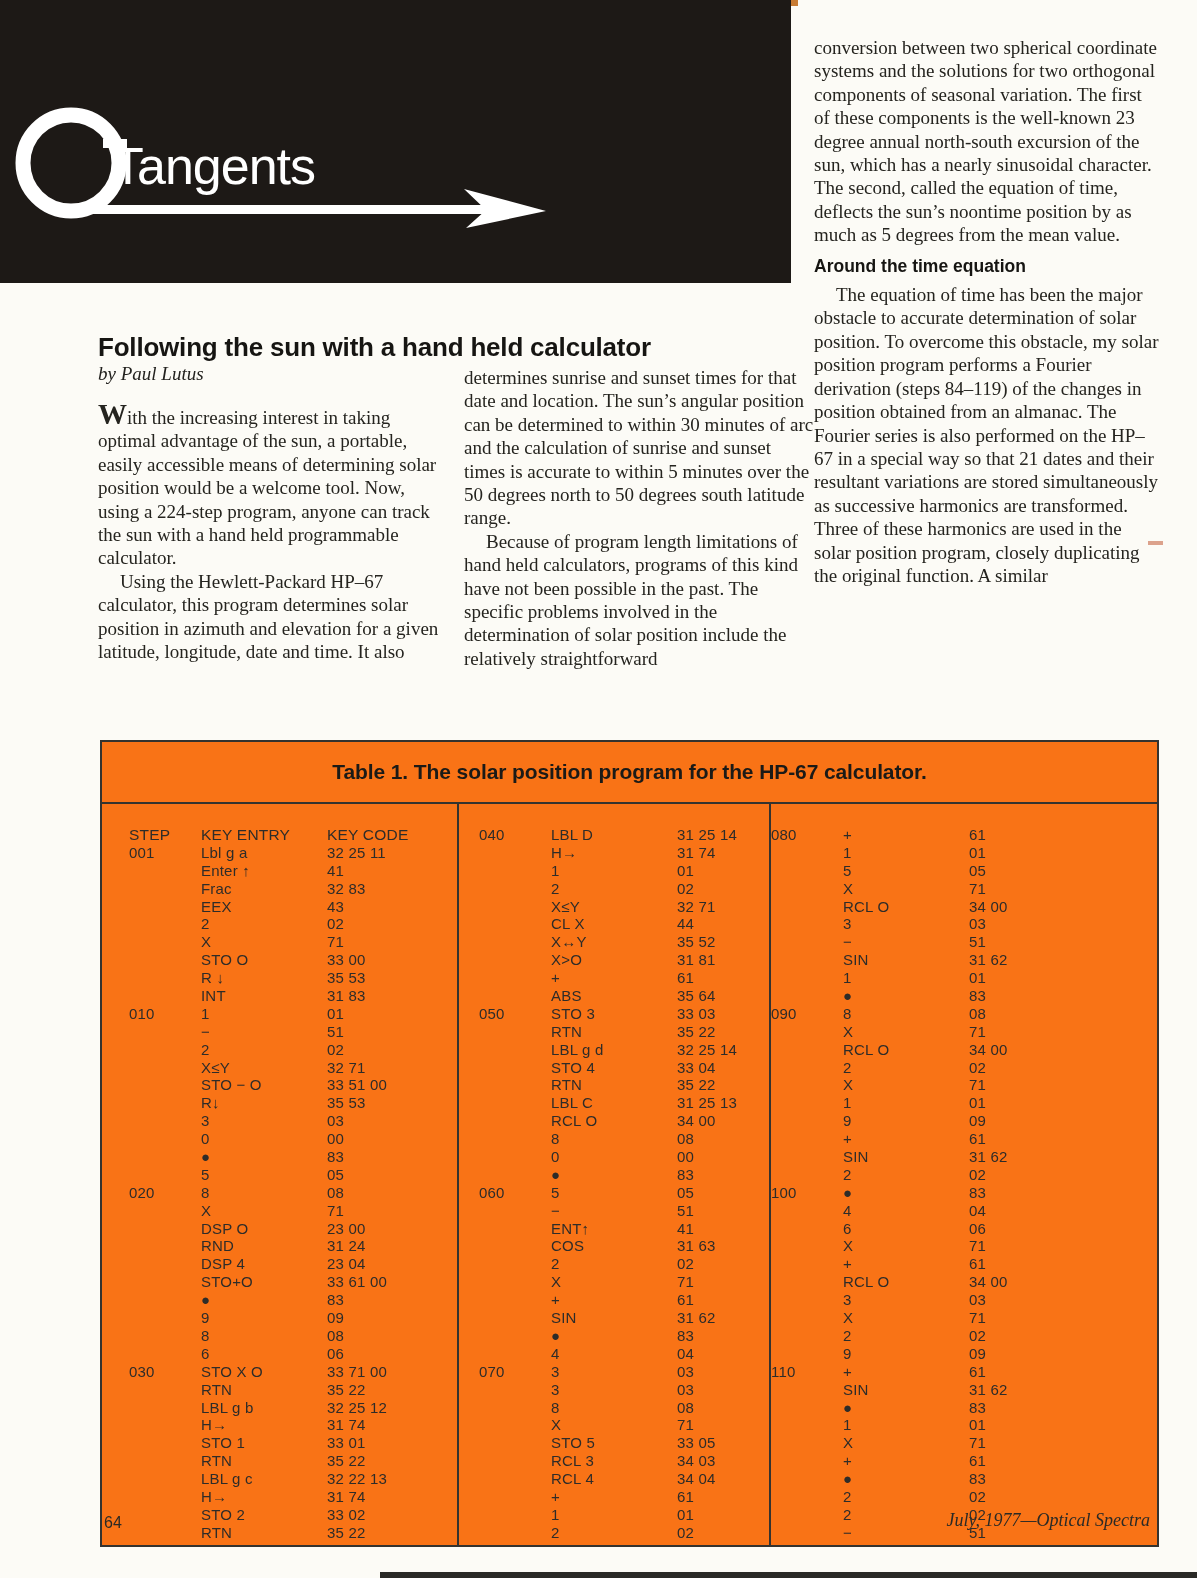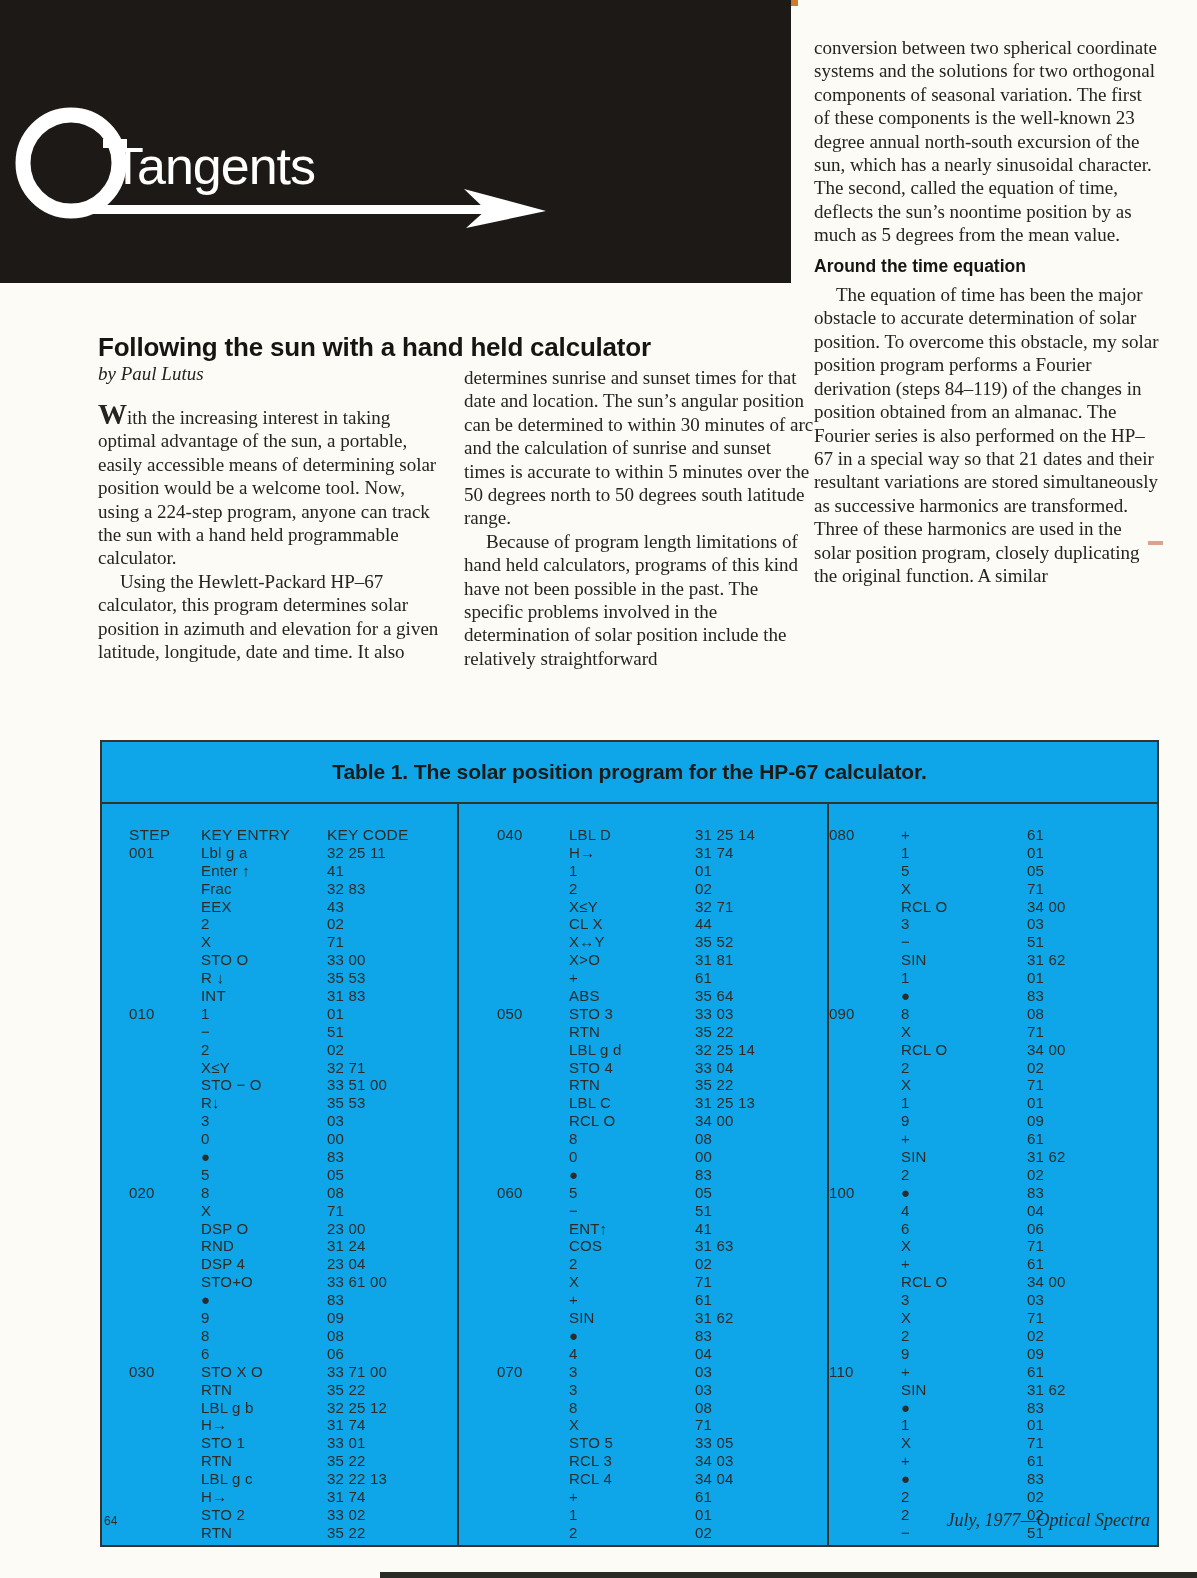--- a/index.html
+++ b/index.html
@@ -56,44 +56,44 @@
   .subhead {
     font-family:"Liberation Sans", sans-serif;
     font-weight:700; font-size:17.5px; color:#161512;
     margin:8px 0 5px 0;
   }
 
   
   .table-box {
     position:absolute; left:100px; top:740px; width:1055px; height:803px;
     border:2px solid #35332f;
-    background:#0ea5e9;
+    background:#f97316;
     font-family:"Liberation Sans","DejaVu Sans", sans-serif;
     display:flex; flex-direction:column;
   }
   .table-title {
     height:60px; border-bottom:2px solid #35332f;
     display:flex; align-items:center; justify-content:center;
     font-weight:700; font-size:21px; color:#1b1a17; letter-spacing:-0.1px;
   }
   .table-groups { flex:1; display:flex; }
   .group { padding-top:22px; box-sizing:border-box; }
   .group1 { width:355px; padding-left:27px; }
-  .group2 { width:370px; padding-left:38px; border-left:2px solid #35332f; }
+  .group2 { width:312px; padding-left:20px; border-left:2px solid #35332f; }
   .group3 { width:328px; border-left:2px solid #35332f; }
   .t-row { display:flex; height:17.9px; font-size:15px; color:#2e2c29; letter-spacing:0.2px; white-space:nowrap; }
   .c-step  { width:72px;  flex:none; }
   .c-entry { width:126px; flex:none; }
   .c-code  { flex:1; }
   .t-header .c-step, .t-header .c-entry, .t-header .c-code { font-size:15.5px; }
 
   
   .page-number {
     position:absolute; left:104px; top:1514px;
-    font-family:"Liberation Sans", sans-serif; font-size:12px; color:#2b2a26;
+    font-family:"Liberation Sans", sans-serif; font-size:16px; color:#2b2a26;
   }
   .journal-line {
     position:absolute; right:47px; top:1510px;
     font-style:italic; font-size:18px; color:#2b2a26;
     font-family:"Liberation Serif", serif;
   }
 </style>
 </head>
 <body>
 

